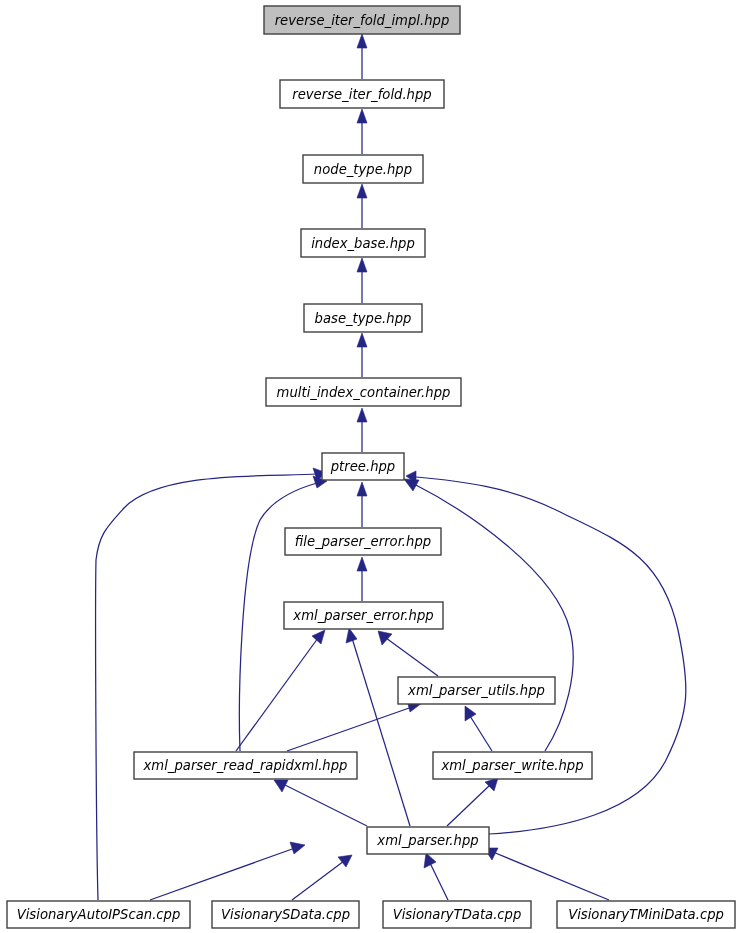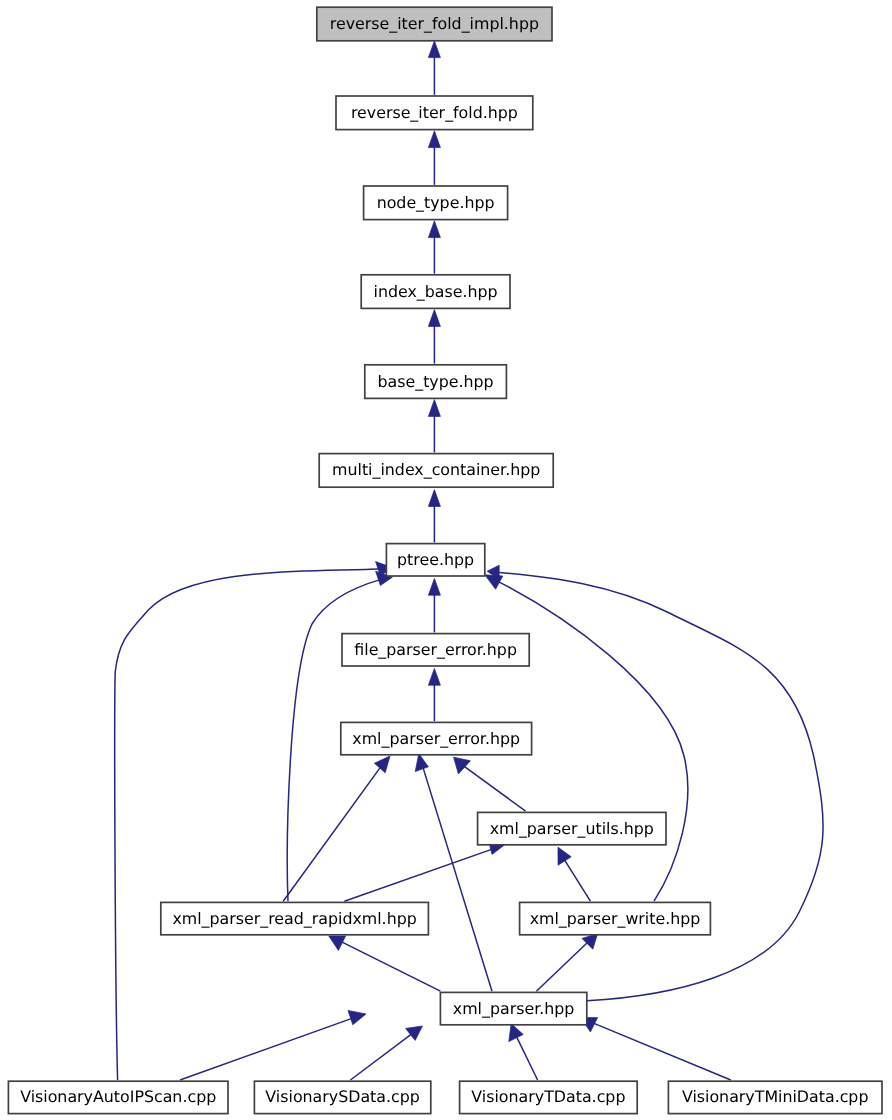--- a/index.html
+++ b/index.html
@@ -10,20 +10,21 @@
   body {
     width: 743px;
     height: 933px;
     font-family: "DejaVu Sans", "Liberation Sans", sans-serif;
     overflow: hidden;
   }
   #graph-root {
     position: relative;
     width: 673px;
     height: 933px;
+    font-style: italic;
   }
   svg#dep-graph {
     display: block;
     width: 743px;
     height: 933px;
   }
   .node-box {
     fill: #ffffff;
     stroke: #404040;
     stroke-width: 1.4;

